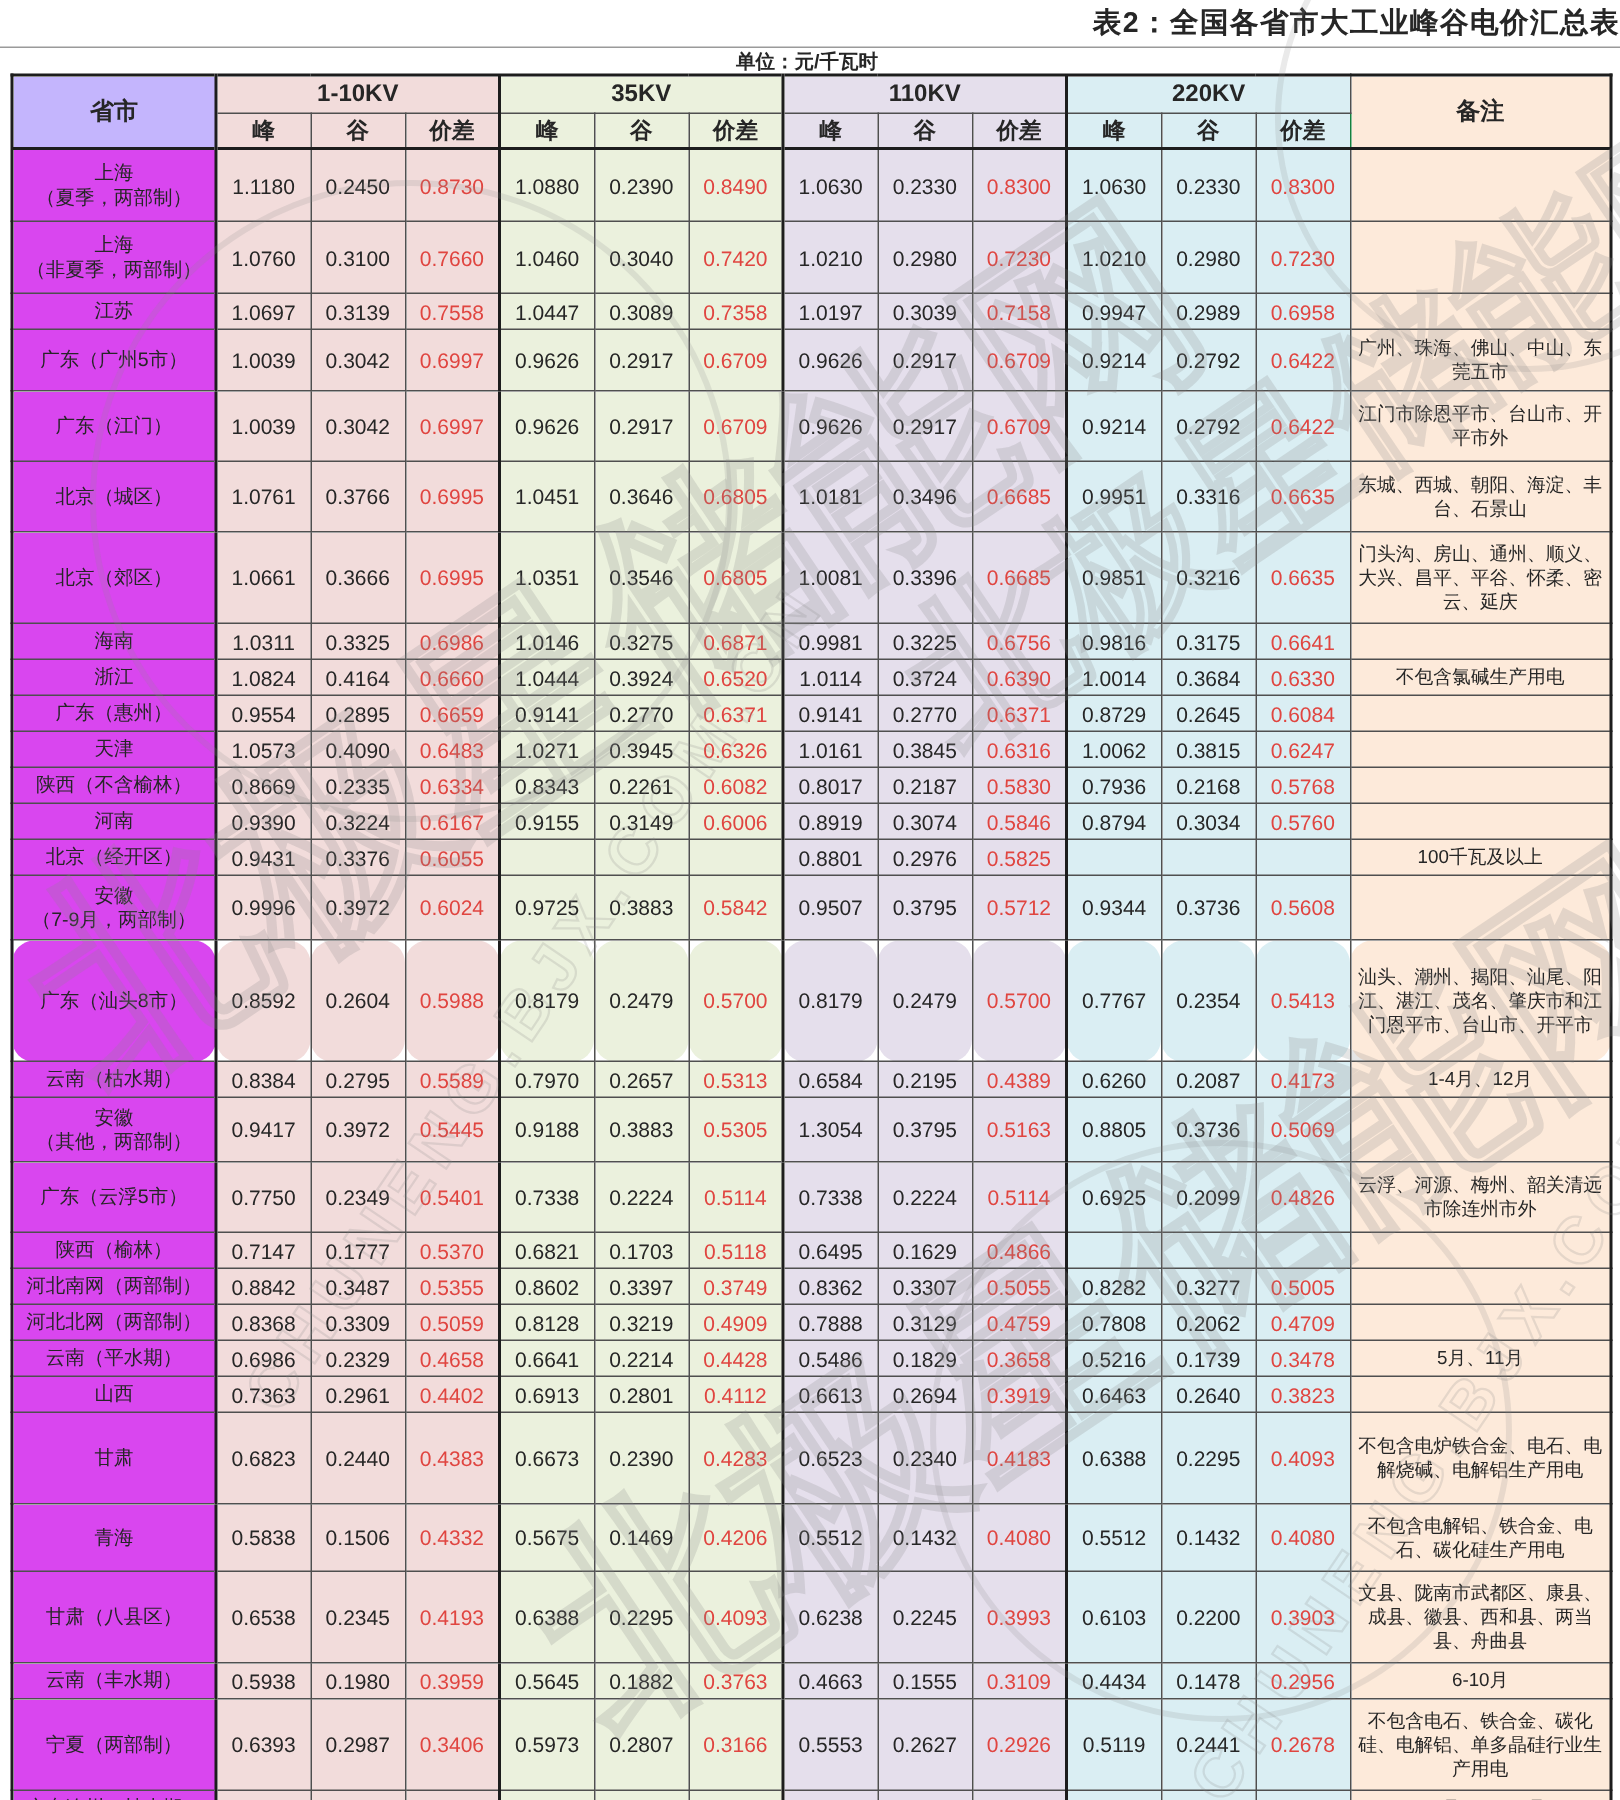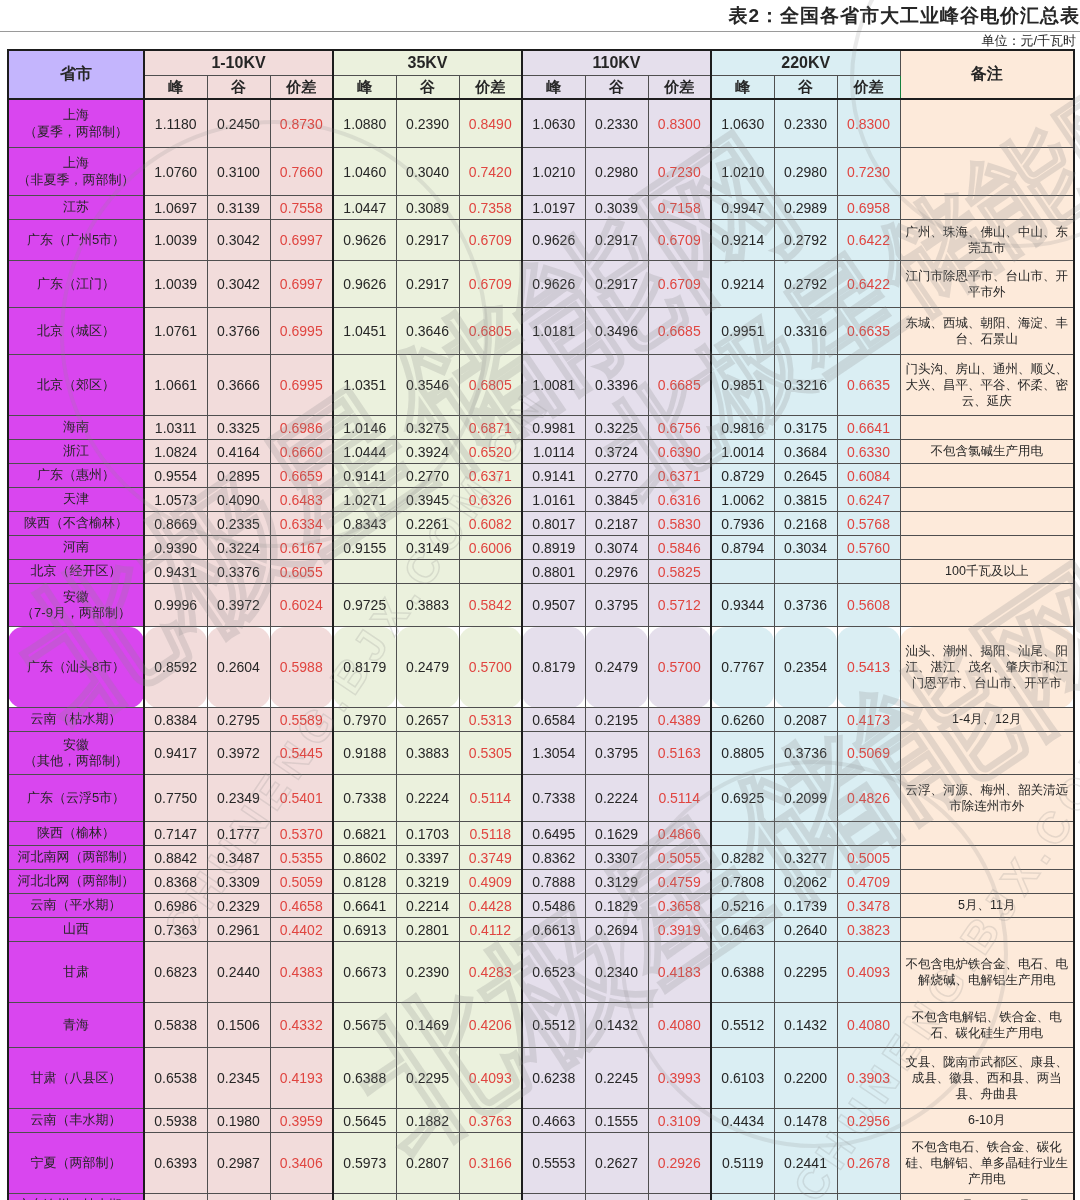--- a/index.html
+++ b/index.html
@@ -4,21 +4,21 @@
 <style>
   html,body{margin:0;padding:0;}
   body{
     width:1080px;height:1200px;position:relative;overflow:hidden;
     background:#ffffff;color:#262626;
     font-family:"Liberation Sans","DejaVu Sans",sans-serif;
   }
   
   .title-band{height:31px;line-height:31px;text-align:right;font-weight:bold;
     font-size:19px;border-bottom:1px solid #9a9a9a;letter-spacing:1px;}
-  .unit-line{height:17px;line-height:17px;text-align:right;font-weight:normal;
+  .unit-line{height:17px;line-height:17px;text-align:center;font-weight:bold;
     font-size:13px;padding-right:4px;}
   
   table{border-collapse:collapse;table-layout:fixed;width:1066px;margin:0 7px;}
   th,td{border:1px solid #4f4f4f;text-align:center;vertical-align:middle;
     padding:1px 2px;overflow:hidden;}
   table{border:2px solid #1d1d1d;}
   thead tr:first-child th{font-size:16px;font-weight:bold;height:22px;}
   thead tr:last-child th{font-size:15px;font-weight:bold;height:20px;}
   thead{border-bottom:2px solid #1d1d1d;}
   td{font-size:14px;height:21px;}

